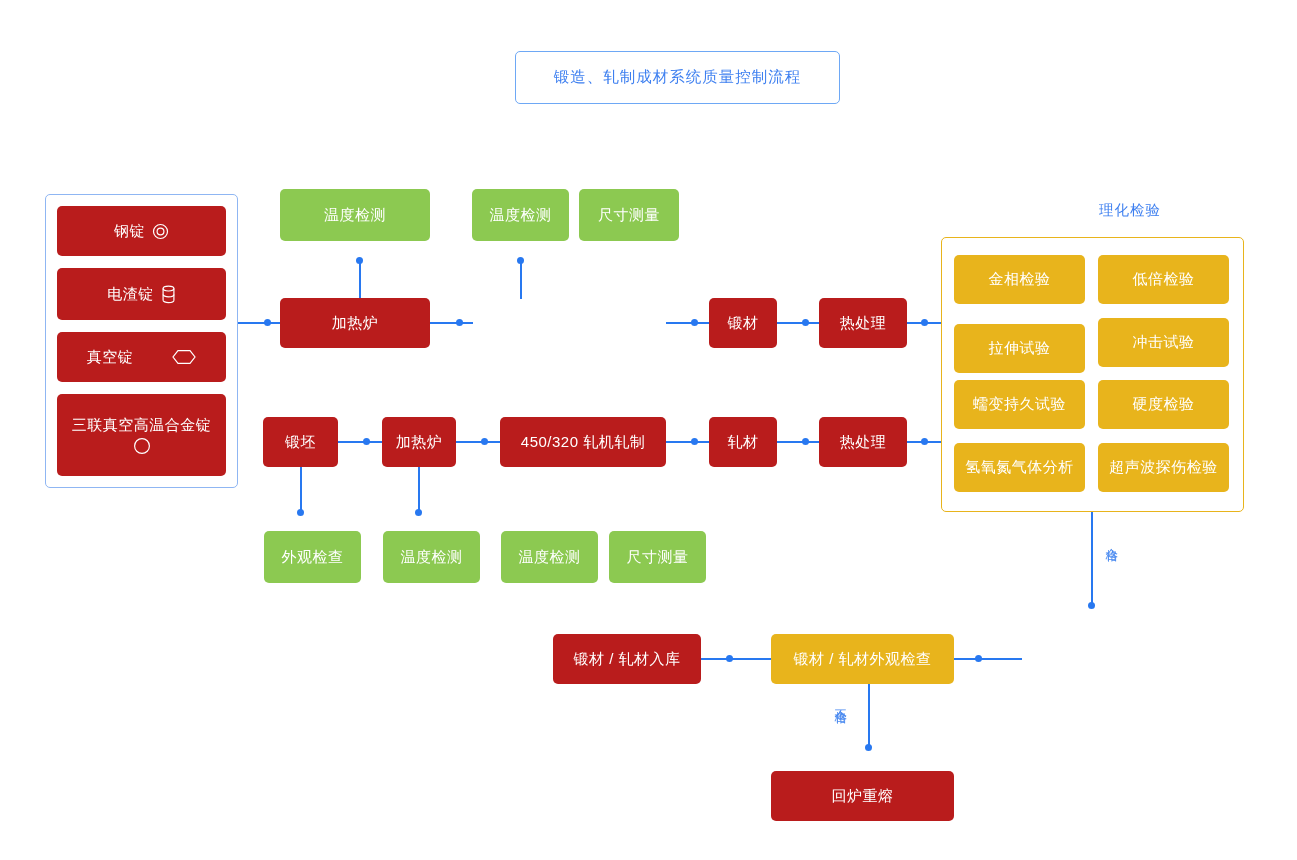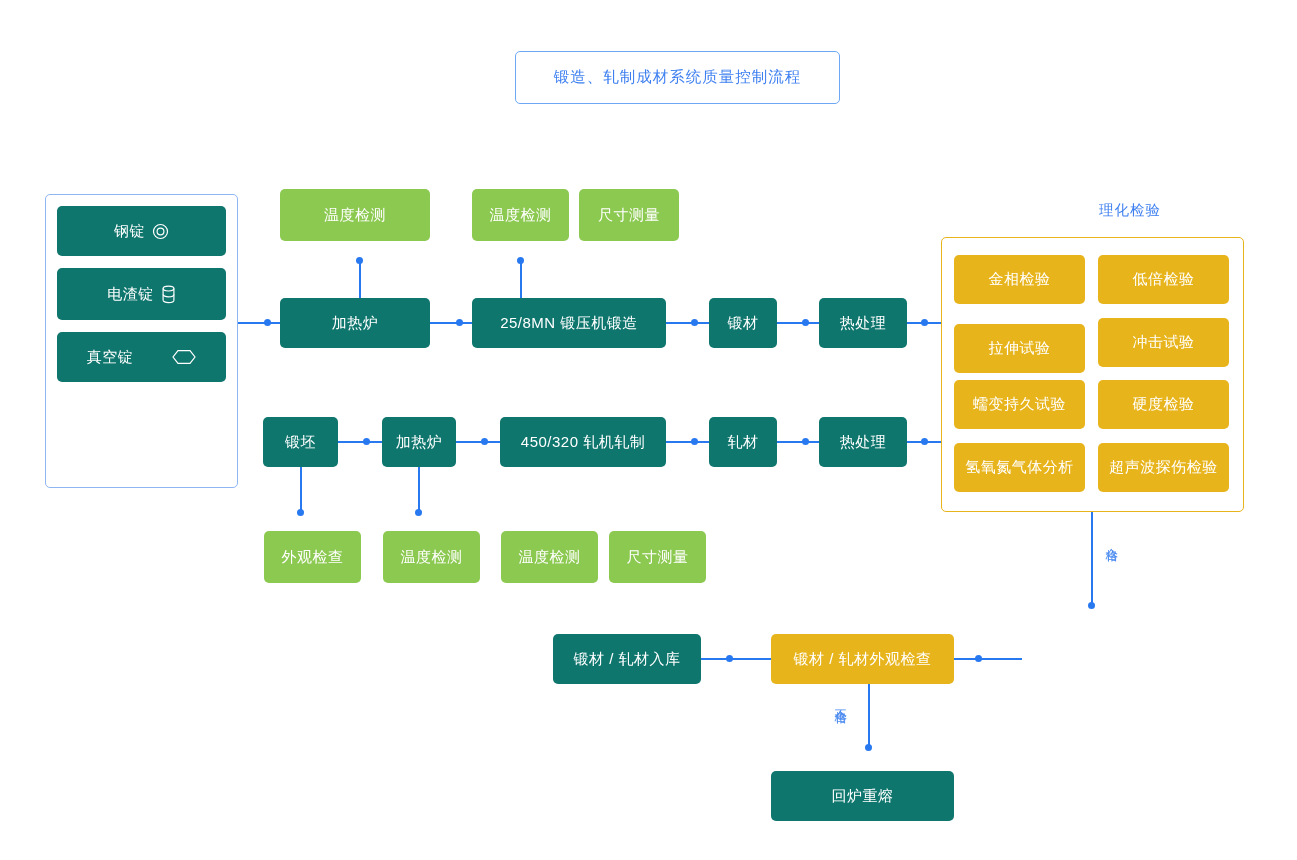--- a/index.html
+++ b/index.html
@@ -28,21 +28,21 @@
     align-items: center;
     justify-content: center;
     text-align: left;
     border-radius: 5px;
     font-size: 15px;
     line-height: 1.35;
     color: #ffffff;
     letter-spacing: .5px;
     padding: 4px 8px;
   }
-  .node.blue   { background: #0f766e; }
+  .node.blue   { background: #b91c1c; }
   .node.green  { background: #8cc951; }
   .node.yellow { background: #e8b41c; }
 
   .node-col {
     flex-direction: column;
     gap: 2px;
   }
 
   
   .title-box {
@@ -148,20 +148,28 @@
 
   <div class="node blue" style="left:57px; top:332px; width:169px; height:50px;gap:32px;">
     <span>真空锭</span>
     <span class="ico">
       <svg width="24" height="16" viewBox="0 0 24 16">
         <polygon points="6,1.6 18,1.6 23,8 18,14.4 6,14.4 1,8" fill="none" stroke="#ffffff" stroke-width="1.2"></polygon>
       </svg>
     </span>
   </div>
 
+  <div class="node blue node-col" style="left:57px; top:394px; width:169px; height:82px;">
+    <span>三联真空高温合金锭</span>
+    <span class="ico" style="margin-left:0;">
+      <svg width="18" height="18" viewBox="0 0 18 18">
+        <circle cx="9" cy="9" r="7.4" fill="none" stroke="#ffffff" stroke-width="1.2"></circle>
+      </svg>
+    </span>
+  </div>
 
   <div class="line-h" style="left:238px; top:322px; width:45px;"></div>
   <div class="dot" style="left:264px; top:319px;"></div>
 
   <div class="node green" style="left:280px; top:189px; width:150px; height:52px;">温度检测</div>
 
   <div class="node green" style="left:472px; top:189px; width:97px; height:52px;">温度检测</div>
 
   <div class="node green" style="left:579px; top:189px; width:100px; height:52px;">尺寸测量</div>
 
@@ -169,21 +177,20 @@
   <div class="dot" style="left:356px; top:257px;"></div>
 
   <div class="line-v" style="left:520px; top:260px; height:39px;"></div>
   <div class="dot" style="left:517px; top:257px;"></div>
 
   <div class="node blue" style="left:280px; top:298px; width:150px; height:50px;">加热炉</div>
 
   <div class="line-h" style="left:430px; top:322px; width:43px;"></div>
   <div class="dot" style="left:456px; top:319px;"></div>
 
-  <div class="node blue" style="left:472px; top:298px; width:194px; height:50px;">25/8MN 锻压机锻造</div>
 
   <div class="line-h" style="left:666px; top:322px; width:44px;"></div>
   <div class="dot" style="left:691px; top:319px;"></div>
 
   <div class="node blue" style="left:709px; top:298px; width:68px; height:50px;">锻材</div>
 
   <div class="line-h" style="left:777px; top:322px; width:43px;"></div>
   <div class="dot" style="left:802px; top:319px;"></div>
 
   <div class="node blue" style="left:819px; top:298px; width:88px; height:50px;">热处理</div>

